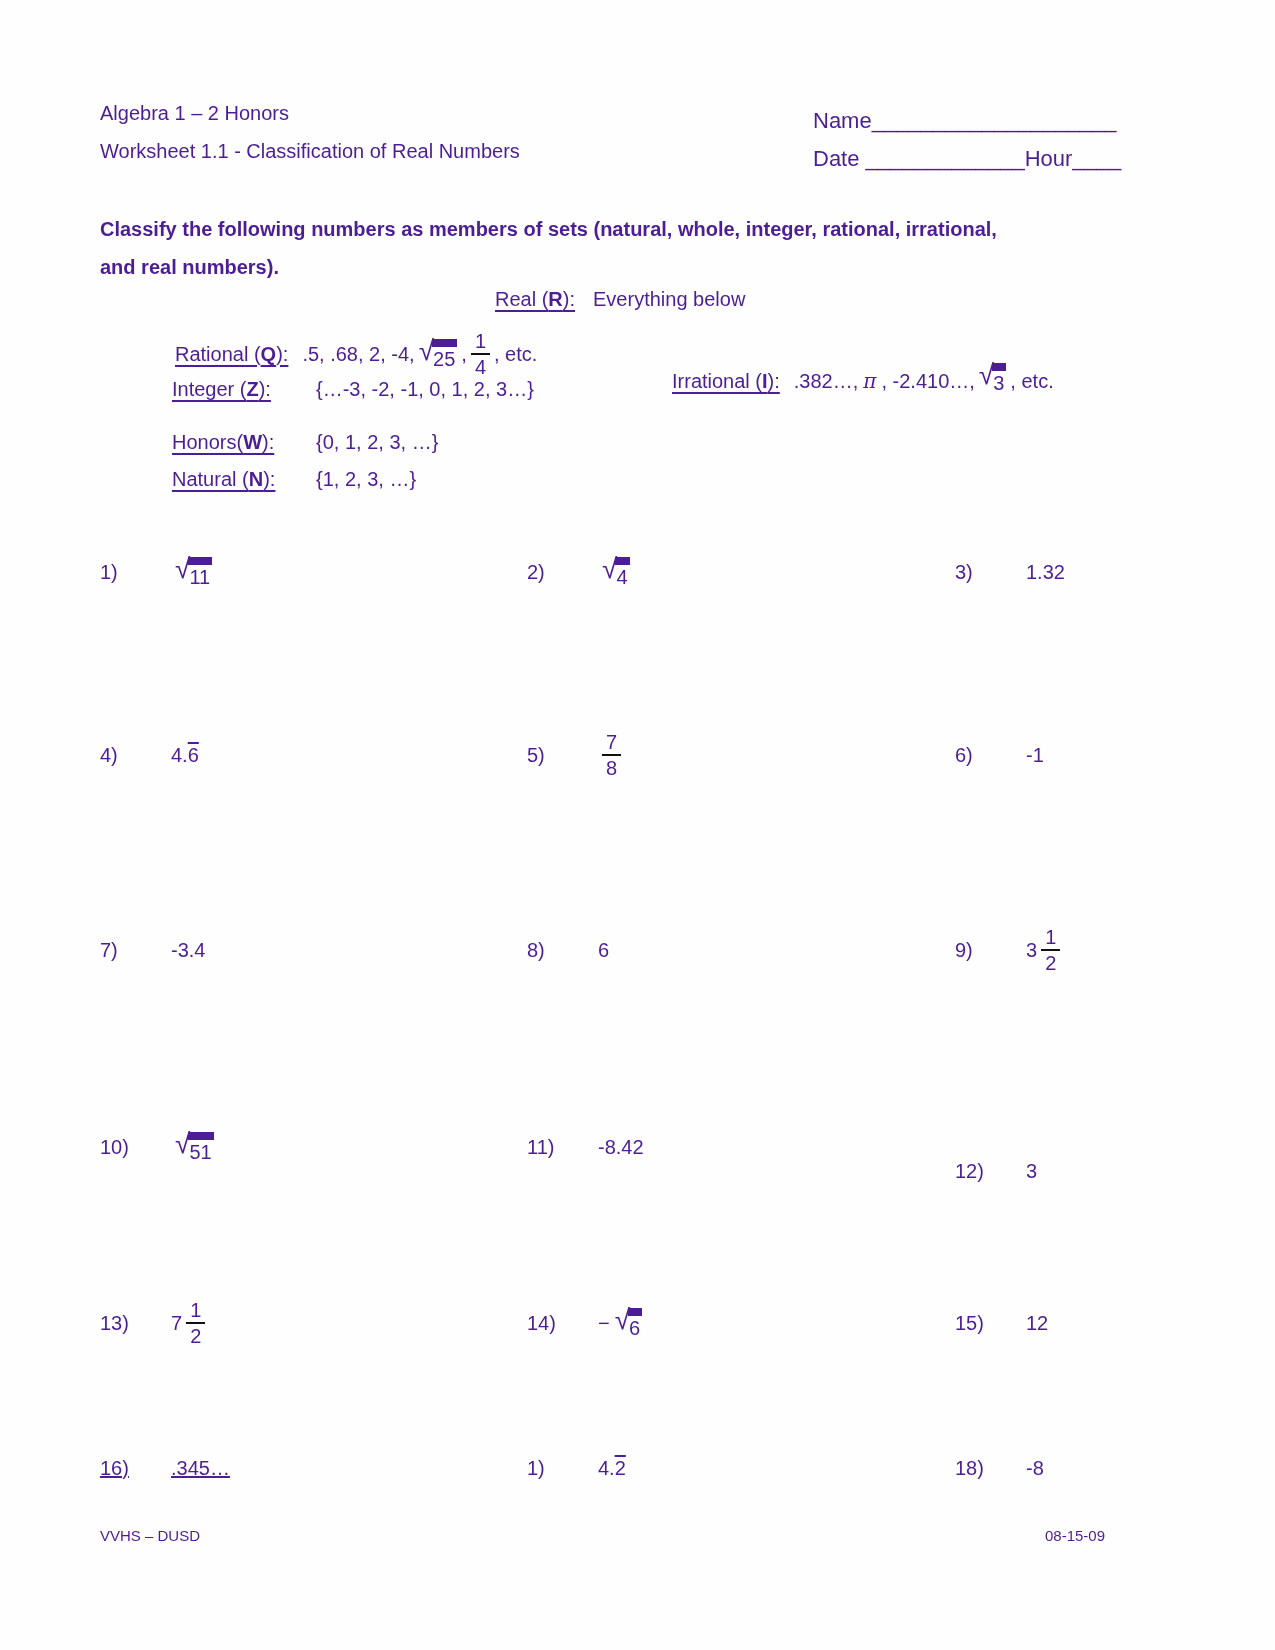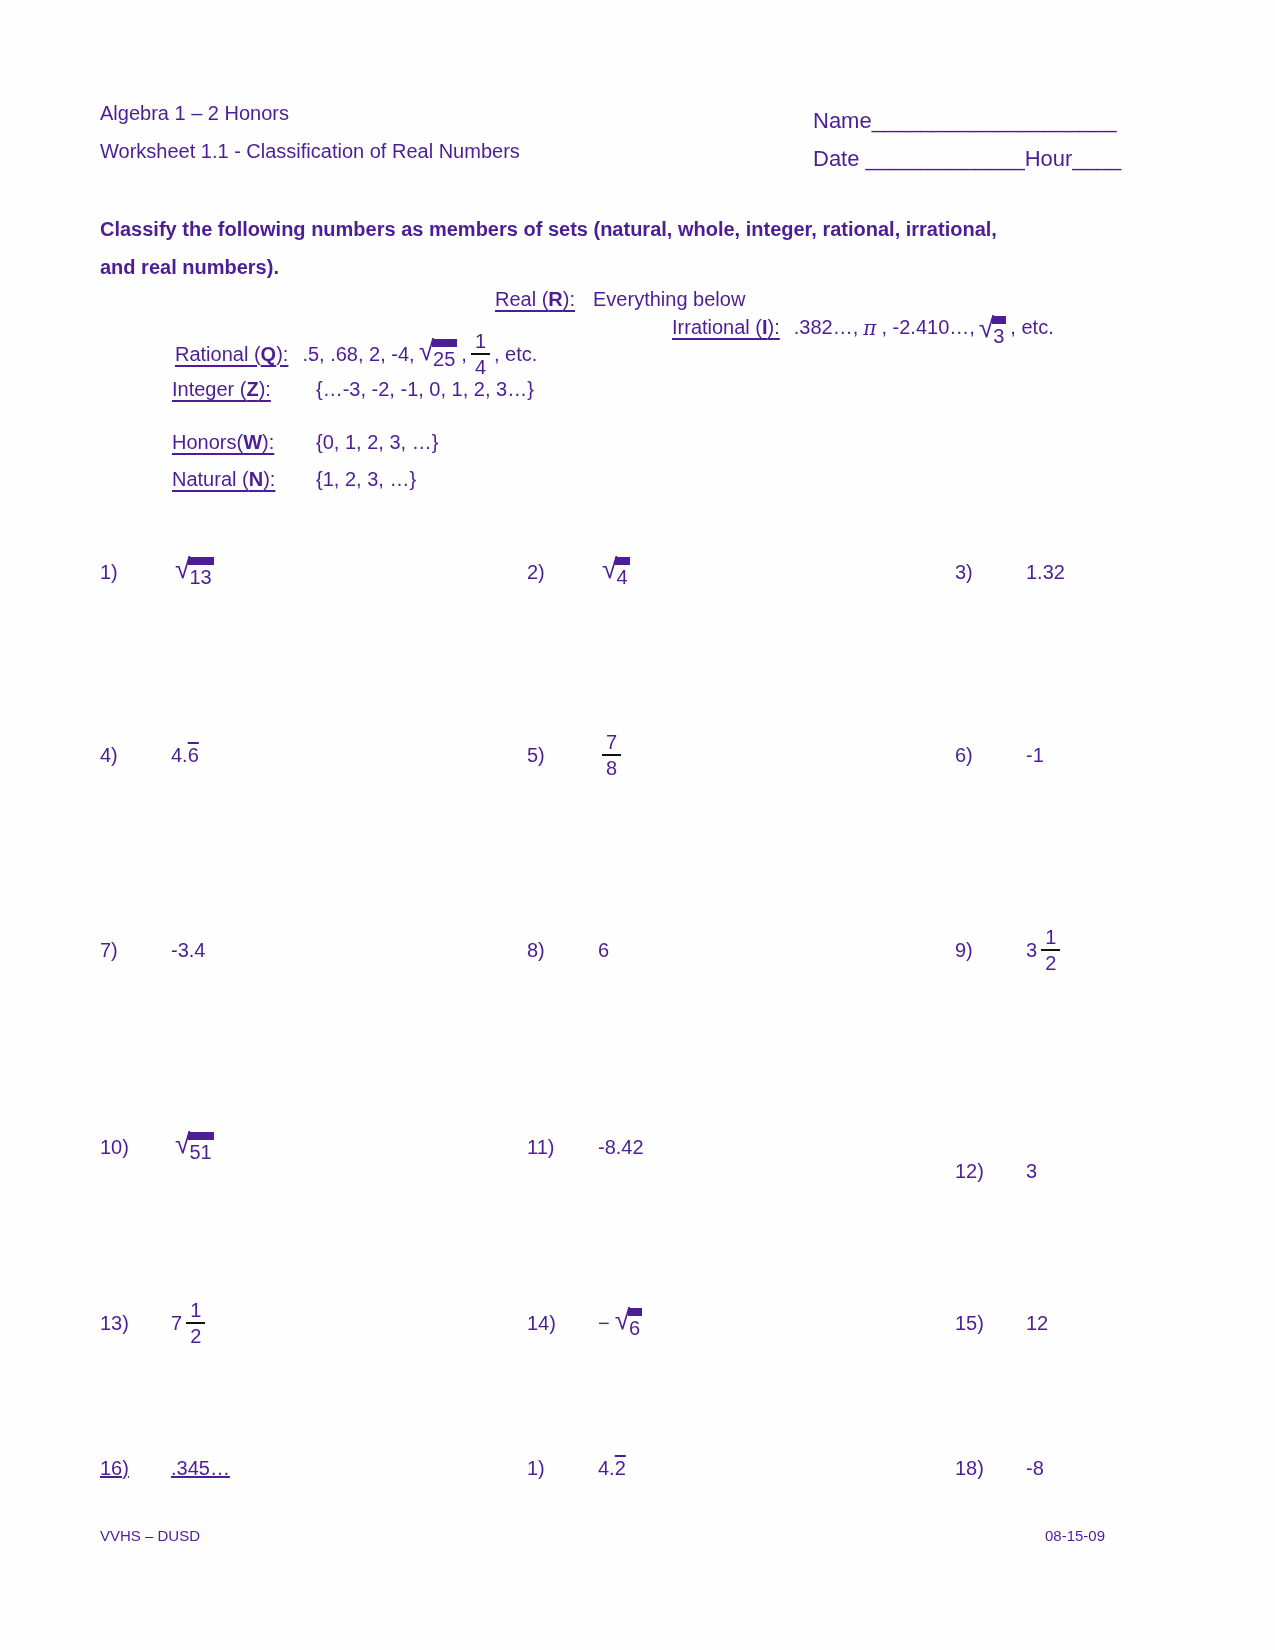--- a/index.html
+++ b/index.html
@@ -10,21 +10,21 @@
   
   .header-left{position:absolute;left:100px;top:94px;font-size:20px;line-height:38px;}
   .header-right{position:absolute;left:813px;top:102px;font-size:22px;line-height:38px;white-space:nowrap;}
   
   .instructions{position:absolute;left:100px;top:210px;width:1020px;font-size:20px;font-weight:bold;line-height:38px;}
   
   .set-label{text-decoration:underline;text-underline-offset:4px;white-space:nowrap;}
   .real-line{position:absolute;left:456px;top:288px;font-size:20px;margin-left:39px;}
   .real-content{margin-left:18px;}
   .rational-line{position:absolute;left:175px;top:324px;height:60px;display:flex;align-items:center;font-size:20px;white-space:nowrap;}
-  .irrational-line{position:absolute;left:672px;top:316px;height:60px;display:flex;align-items:flex-start;font-size:20px;white-space:nowrap;}
+  .irrational-line{position:absolute;left:672px;top:333px;height:60px;display:flex;align-items:flex-end;font-size:20px;white-space:nowrap;}
   .setrow{position:absolute;left:172px;font-size:20px;white-space:nowrap;}
   .setrow .set-label{display:inline-block;min-width:142px;text-decoration:underline;text-underline-offset:4px;}
   .set-integer{top:378px;}
   .set-whole{top:431px;}
   .set-natural{top:468px;}
   .set-content{margin-left:2px;}
   
   .sqrt{display:inline-flex;align-items:flex-start;line-height:1;margin:0 4px;}
   .sqrt .rsign{font-size:28px;line-height:24px;letter-spacing:-2px;}
   .sqrt .rad{font-size:20px;line-height:20px;border-top:8px solid #4c1d95;padding:2px 2px 0 1px;}
@@ -102,21 +102,21 @@
   <div class="setrow set-natural">
     <span class="set-label"><span>Natural (</span><b>N</b><span>):</span></span><span class="set-content">{1, 2, 3, …}</span>
   </div>
 
   <div id="problems">
       <div class="pcell" style="left: 100px; top: 536px;">
         <span class="pnum">1)</span>
         <span class="pval">
           <span class="sqrt">
             <span class="rsign">√</span>
-            <span class="rad">13</span>
+            <span class="rad">11</span>
           </span>
         </span>
       </div>
       <div class="pcell" style="left: 527px; top: 536px;">
         <span class="pnum">2)</span>
         <span class="pval">
           <span class="sqrt">
             <span class="rsign">√</span>
             <span class="rad">4</span>
           </span>

